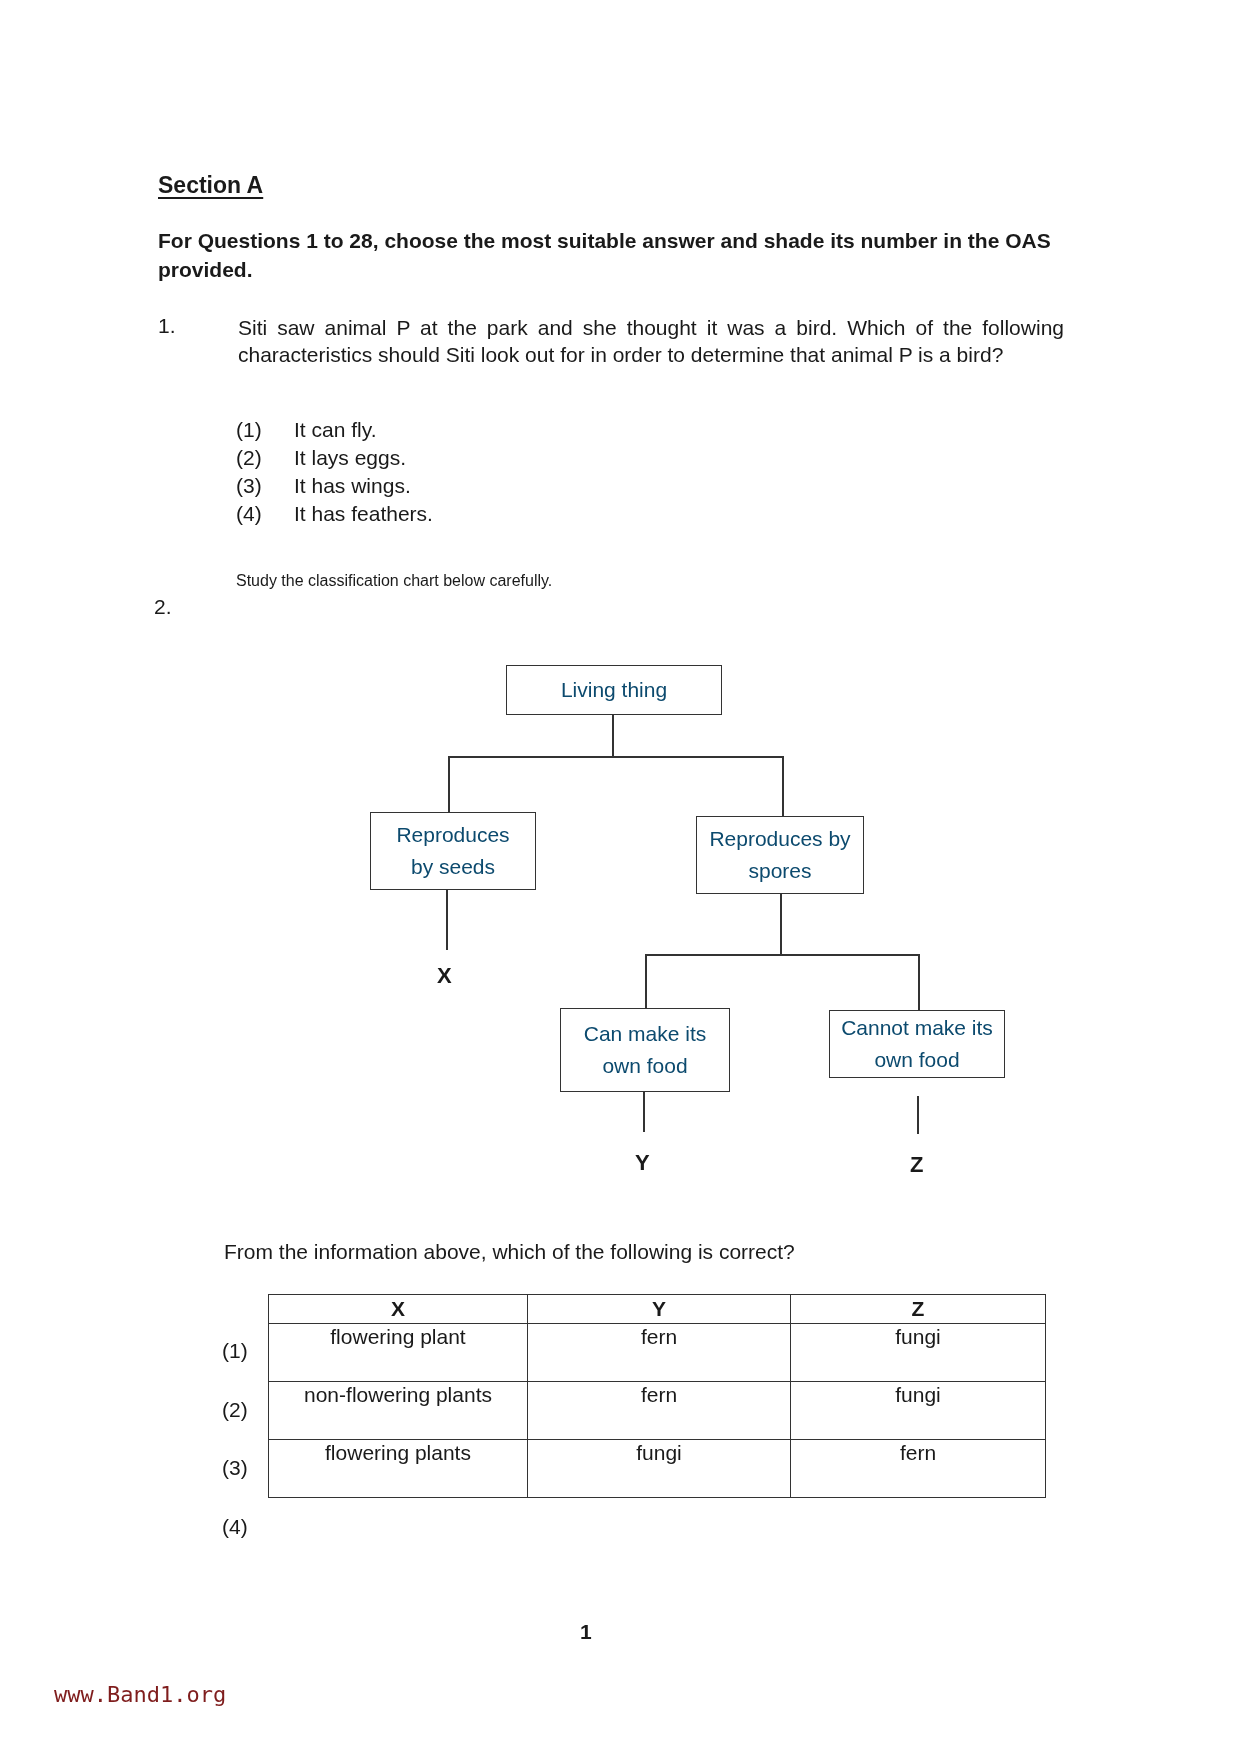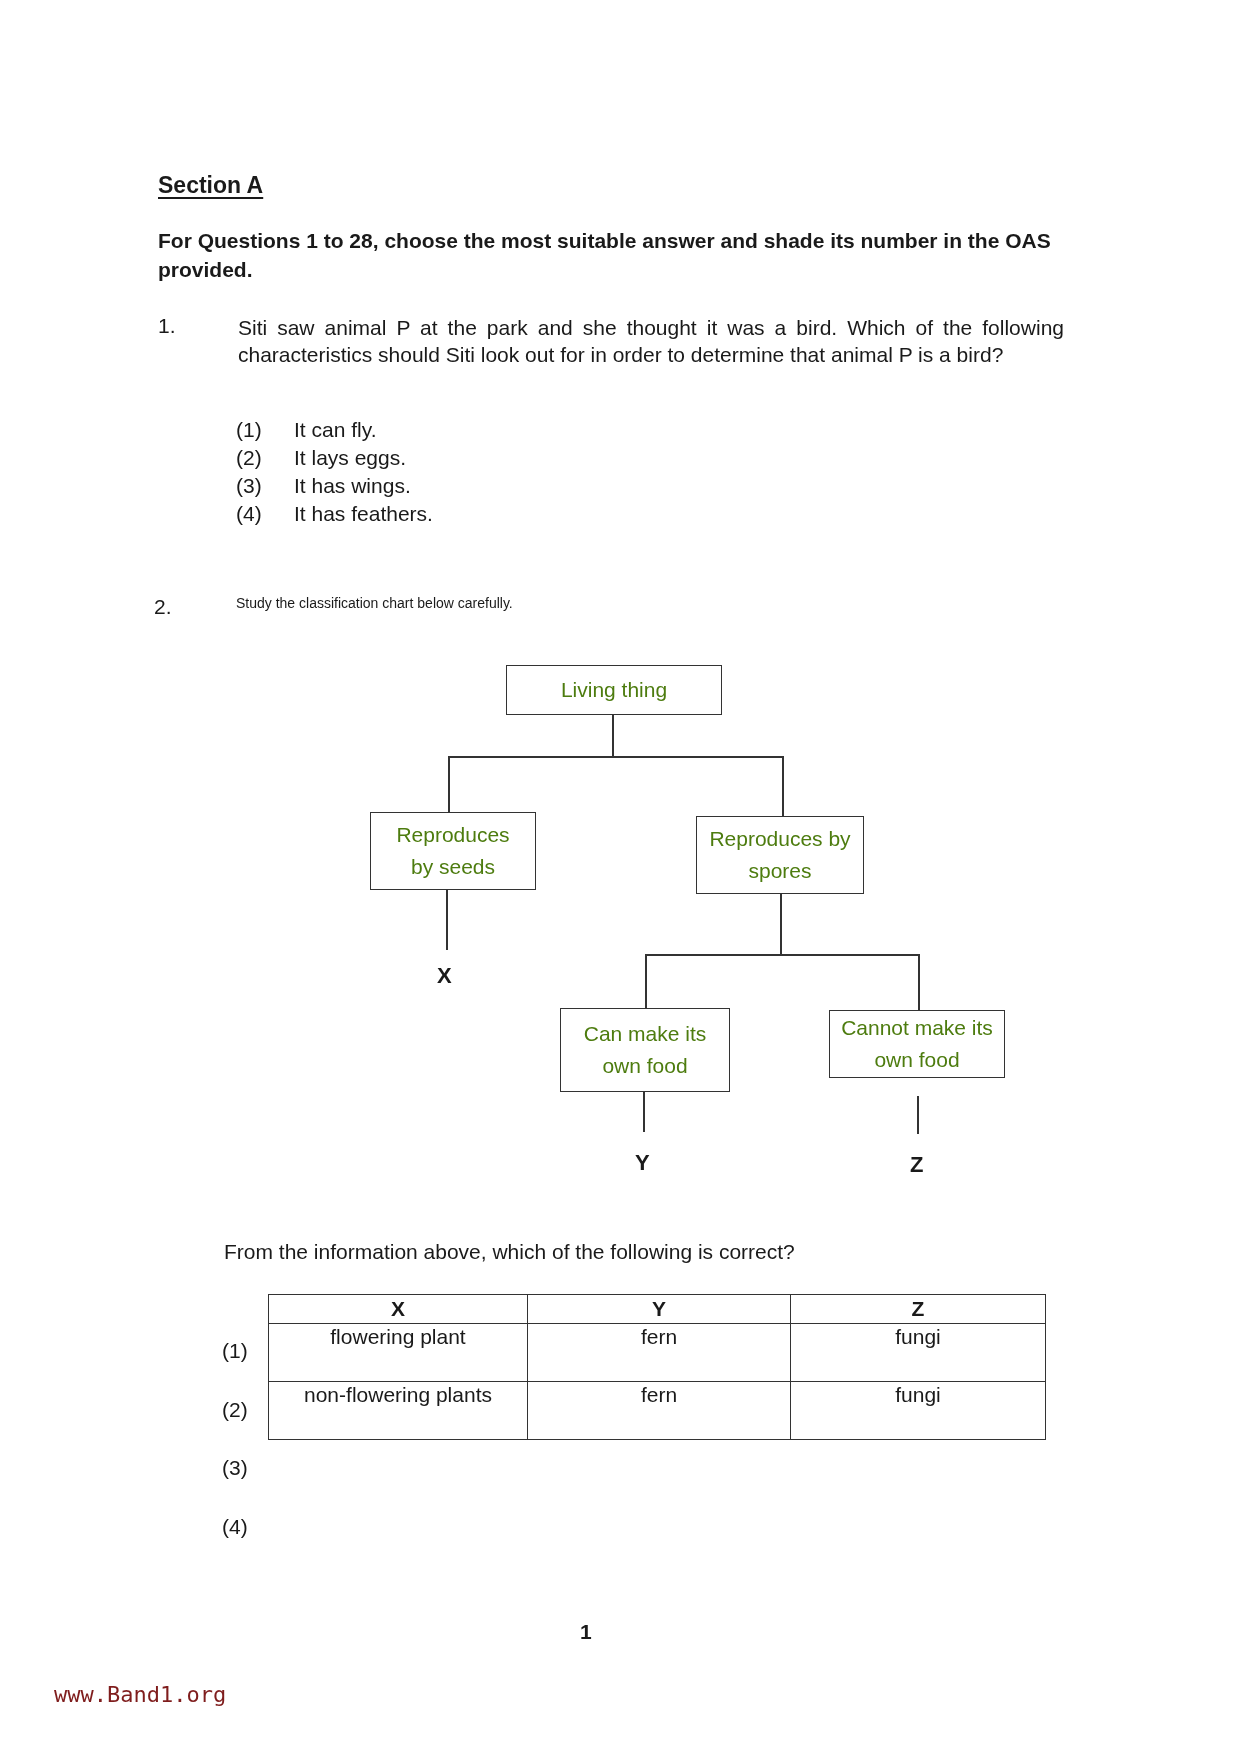--- a/index.html
+++ b/index.html
@@ -15,25 +15,25 @@
     .instructions {
       left: 158px; top: 226px; width: 905px; font-size: 21px; font-weight: bold; line-height: 29px;
     }
     .qnum { font-size: 21px; }
     .q1-num { left: 158px; top: 314px; }
     .q1-text { left: 238px; top: 314px; width: 826px; font-size: 21px; line-height: 27px; text-align: justify; }
     .q1-opts { left: 236px; top: 416px; font-size: 21px; line-height: 28px; }
     .opt-row { display: flex; }
     .opt-num { width: 58px; }
     .q2-num { left: 154px; top: 595px; }
-    .q2-text { left: 236px; top: 595px; font-size: 14px; }
+    .q2-text { left: 236px; top: 572px; font-size: 16px; }
 
     .box {
       position: absolute; border: 1.6px solid #333; background: #fff;
-      text-align: center; font-size: 21px; line-height: 32px; color: #4d7c0f;
+      text-align: center; font-size: 21px; line-height: 32px; color: #0c4a6e;
       box-sizing: border-box; display: flex; align-items: center; justify-content: center;
     }
     .line { position: absolute; background: #333; }
     .leaf-label { position: absolute; font-size: 22px; font-weight: bold; }
 
     .table-q { left: 224px; top: 1240px; font-size: 21px; }
     table.answers {
       position: absolute; left: 268px; top: 1294px; width: 778px; border-collapse: collapse;
       font-size: 21px;
     }
@@ -136,17 +136,22 @@
     <tr>
       <td>flowering plant</td>
       <td>fern</td>
       <td>fungi</td>
     </tr>
     <tr>
       <td>non-flowering plants</td>
       <td>fern</td>
       <td>fungi</td>
     </tr>
+    <tr>
+      <td>flowering plants</td>
+      <td>fungi</td>
+      <td>fern</td>
+    </tr>
   </tbody>
 </table>
 
 <div class="abs page-num">1</div>
 <div class="abs footer">www.Band1.org</div>
 
 </body></html>

